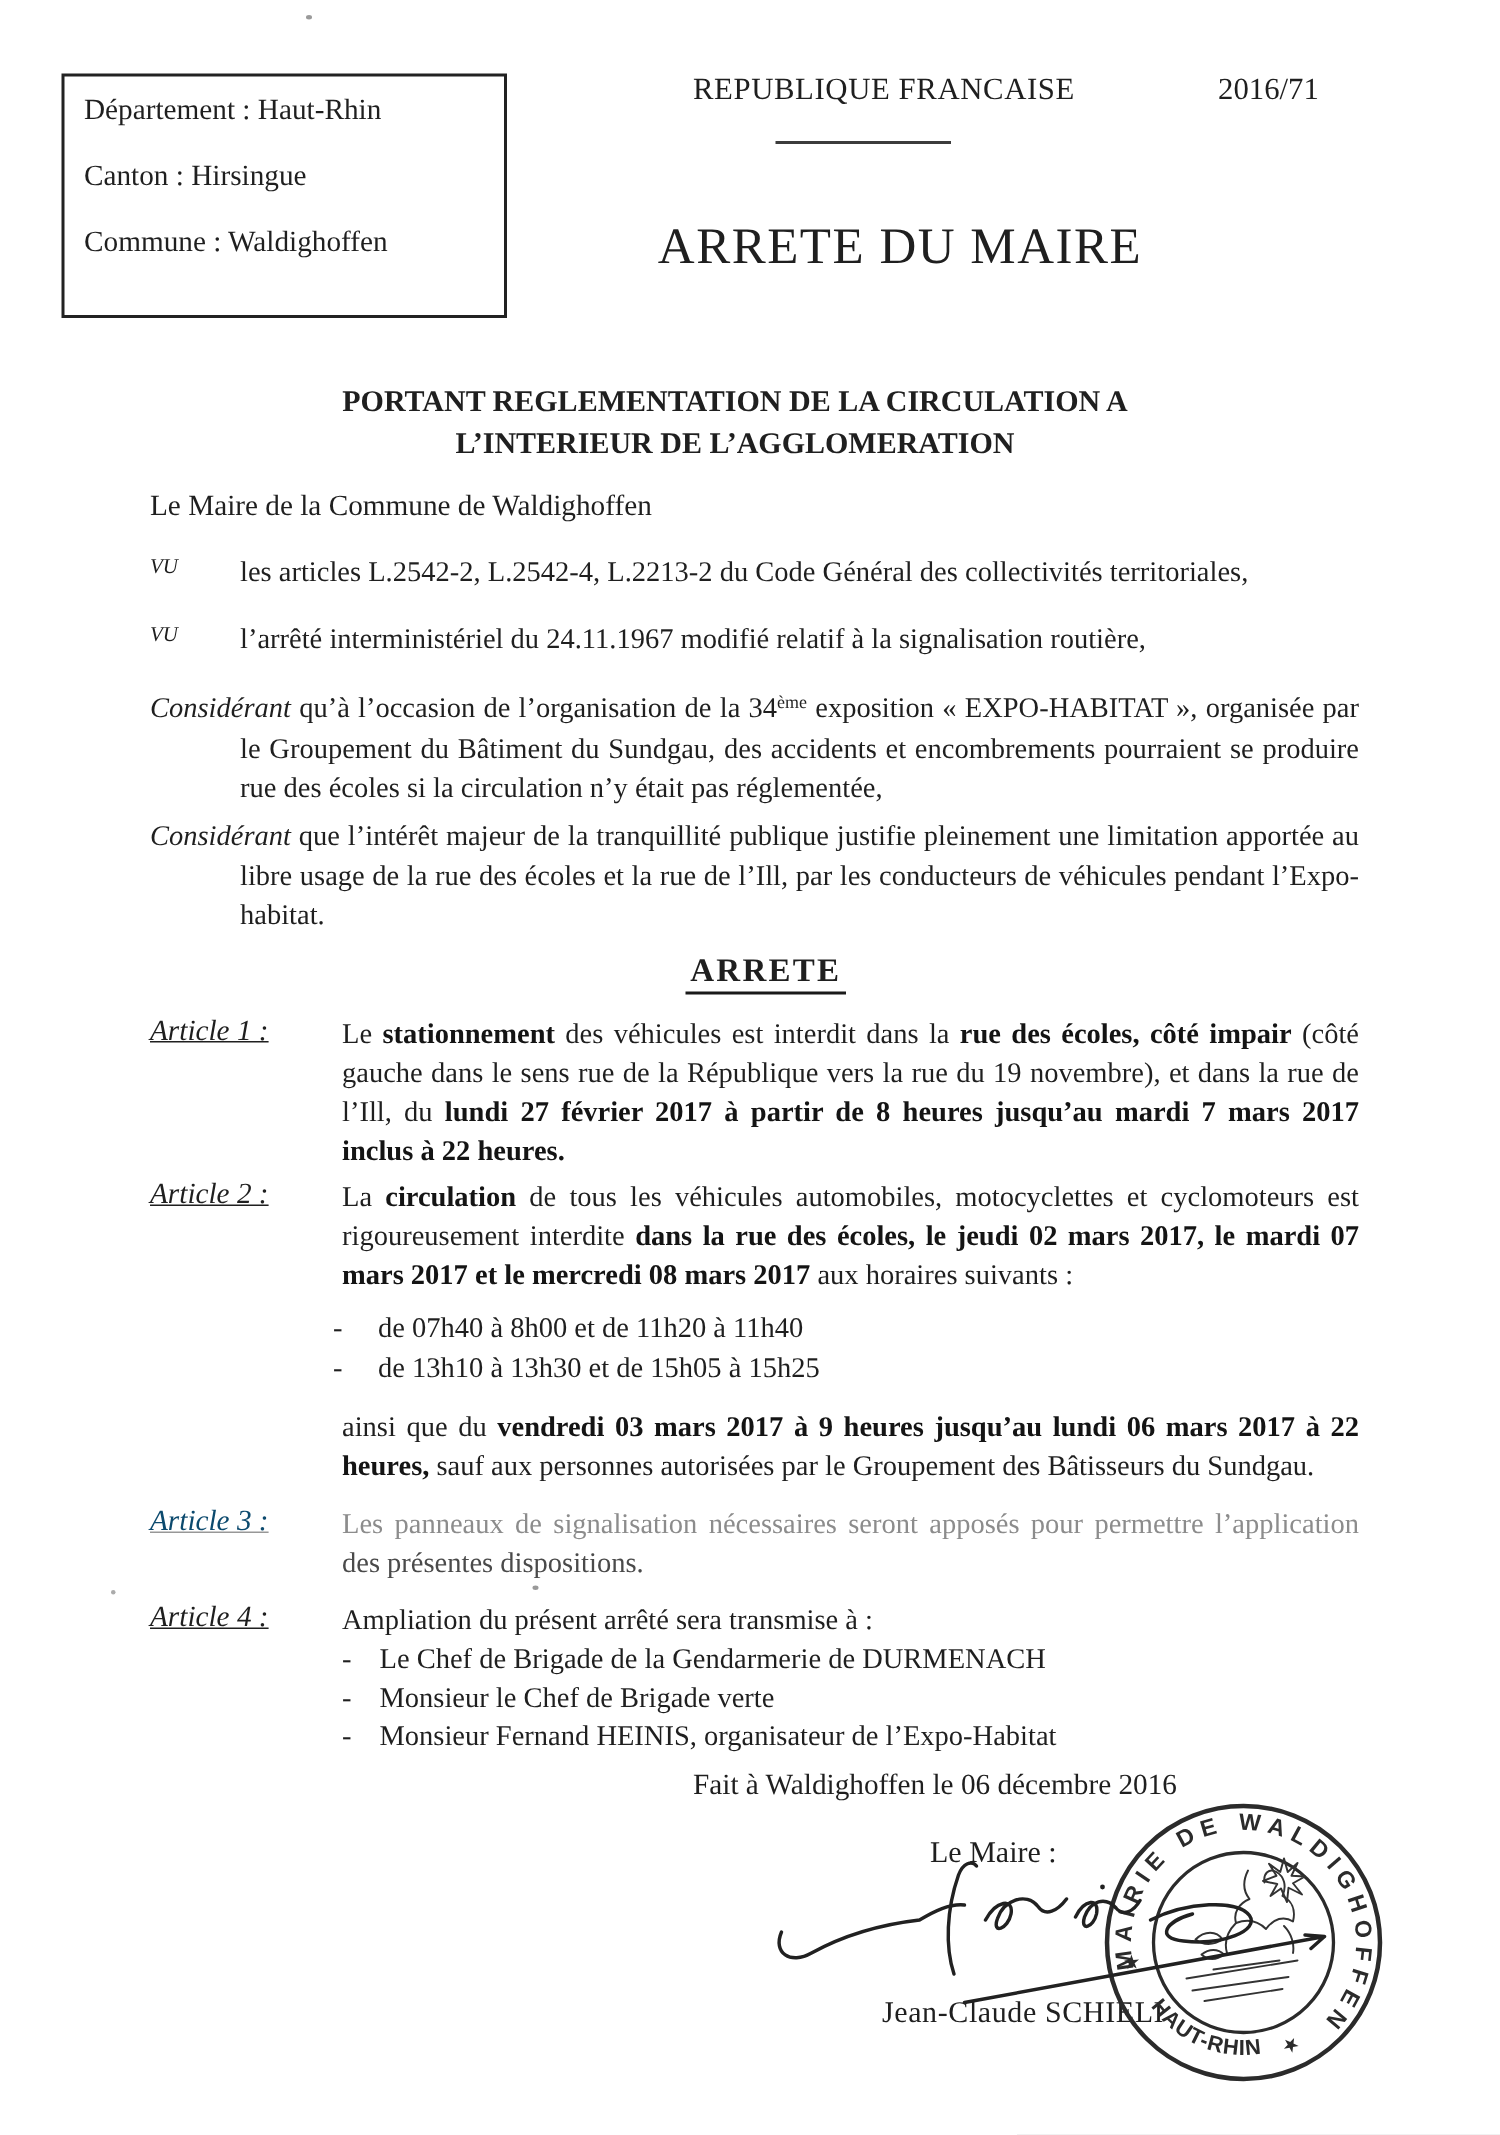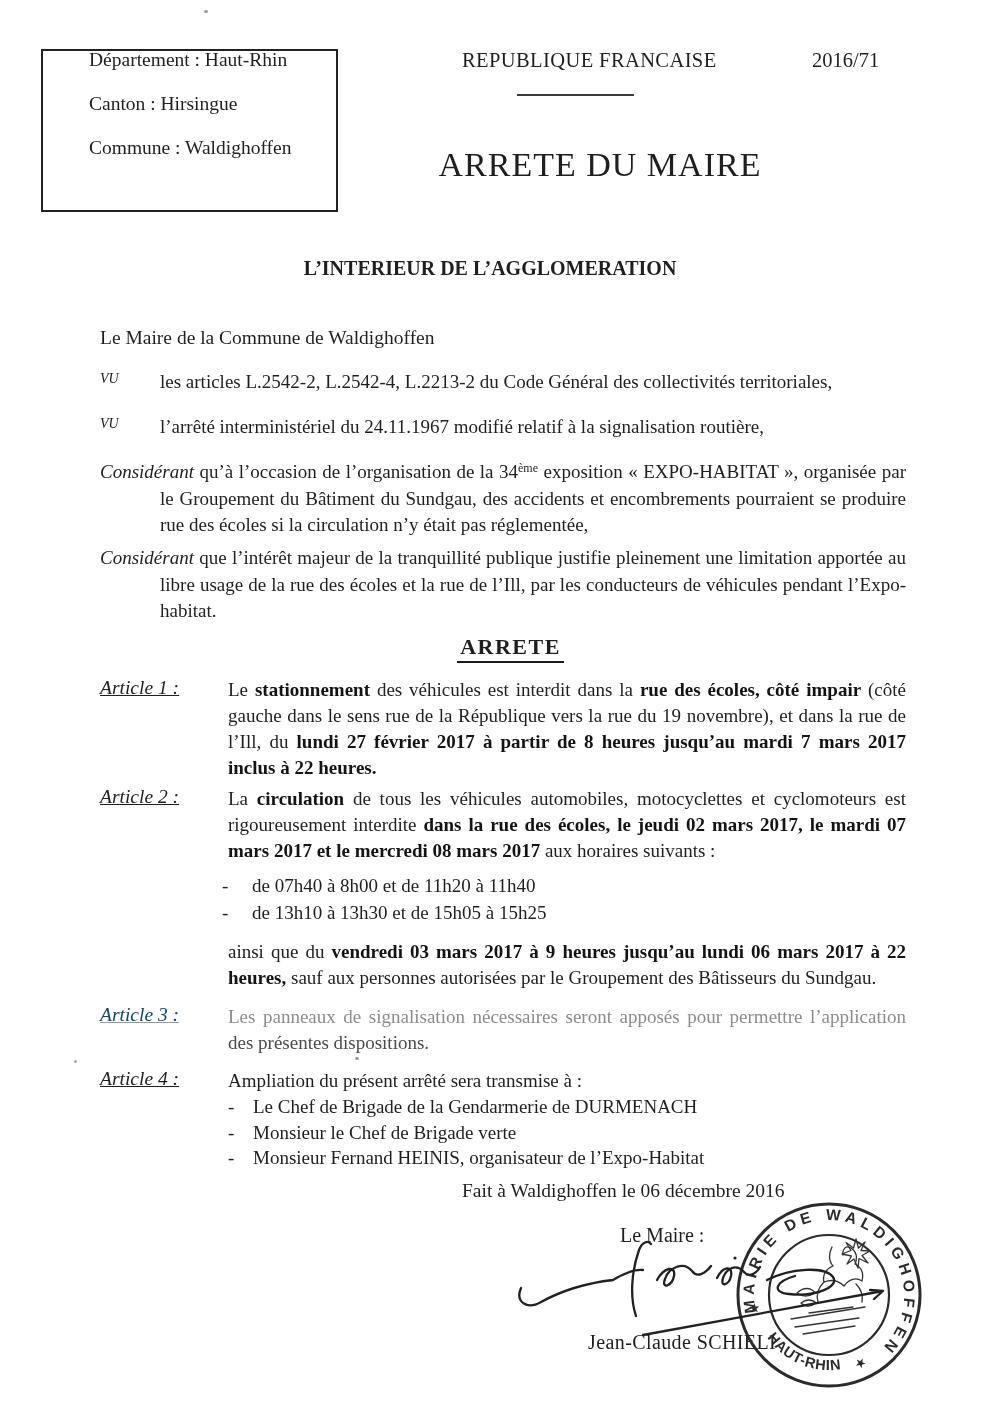--- a/index.html
+++ b/index.html
@@ -4,21 +4,21 @@
 <style>
   html,body { margin:0; padding:0; background:#e8e8e8; }
   .page {
     position:relative; width:1000px; height:1423px; margin:0 auto;
     background:#ffffff; overflow:hidden;
     font-family:"Liberation Serif", serif; color:#1f1f1f;
   }
   .abs { position:absolute; }
   
   .ref-box-border { left:41px; top:49px; width:293px; height:159px; border:2px solid #222; }
-  .ref-box-text { left:56px; top:38px; font-size:19.5px; line-height:44px; white-space:nowrap;margin-left:33px; }
+  .ref-box-text { left:56px; top:52px; font-size:19.5px; line-height:44px; white-space:nowrap; }
   
   .republic { left:462px; top:49px; font-size:20.5px; letter-spacing:0.4px; white-space:nowrap; }
   .doc-number { left:812px; top:49px; font-size:20.5px; white-space:nowrap; }
   .header-rule { left:517px; top:94px; width:117px; height:2px; background:#3c3c3c; }
   .main-title { left:400px; top:146px; width:400px; text-align:center; font-size:34px; font-weight:normal; letter-spacing:1px; white-space:nowrap; }
   .subtitle { left:95px; top:255px; width:790px; text-align:center; font-size:20px; font-weight:bold; line-height:27.5px; }
   
   .intro { left:100px; top:327px; font-size:19.5px; white-space:nowrap; }
   .vu-label { left:100px; font-size:14px; font-style:italic; }
   .vu-text { left:160px; width:746px; font-size:19px; }
@@ -63,20 +63,21 @@
     <div>Canton : Hirsingue</div>
     <div>Commune : Waldighoffen</div>
   </div>
 
   <div class="abs republic">REPUBLIQUE FRANCAISE</div>
   <div class="abs doc-number">2016/71</div>
   <div class="abs header-rule"></div>
   <div class="abs main-title">ARRETE DU MAIRE</div>
 
   <div class="abs subtitle">
+    <div>PORTANT REGLEMENTATION DE LA CIRCULATION A</div>
     <div>L’INTERIEUR DE L’AGGLOMERATION</div>
   </div>
 
   <div class="abs intro">Le Maire de la Commune de Waldighoffen</div>
 
   <div class="abs vu-label" style="top:371px">VU</div>
   <div class="abs vu-text" style="top:371px">les articles L.2542-2, L.2542-4, L.2213-2 du Code Général des collectivités territoriales,</div>
 
   <div class="abs vu-label" style="top:416px">VU</div>
   <div class="abs vu-text" style="top:416px">l’arrêté interministériel du 24.11.1967 modifié relatif à la signalisation routière,</div>

